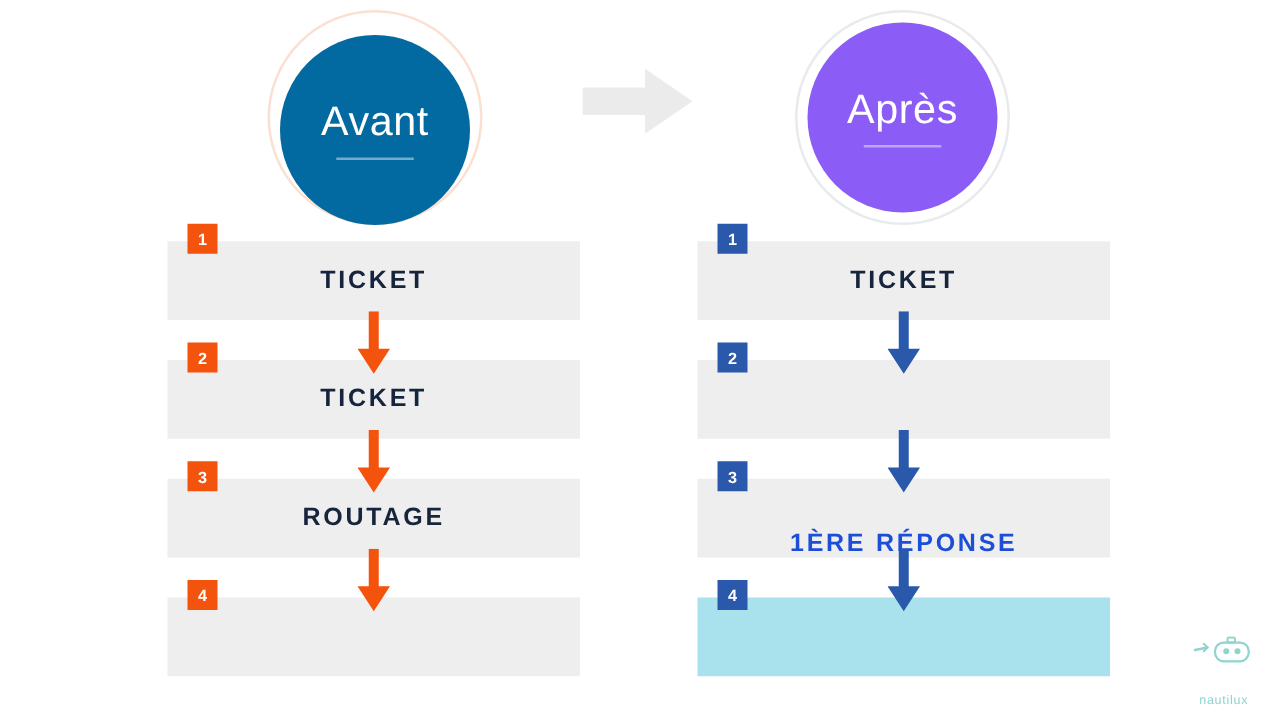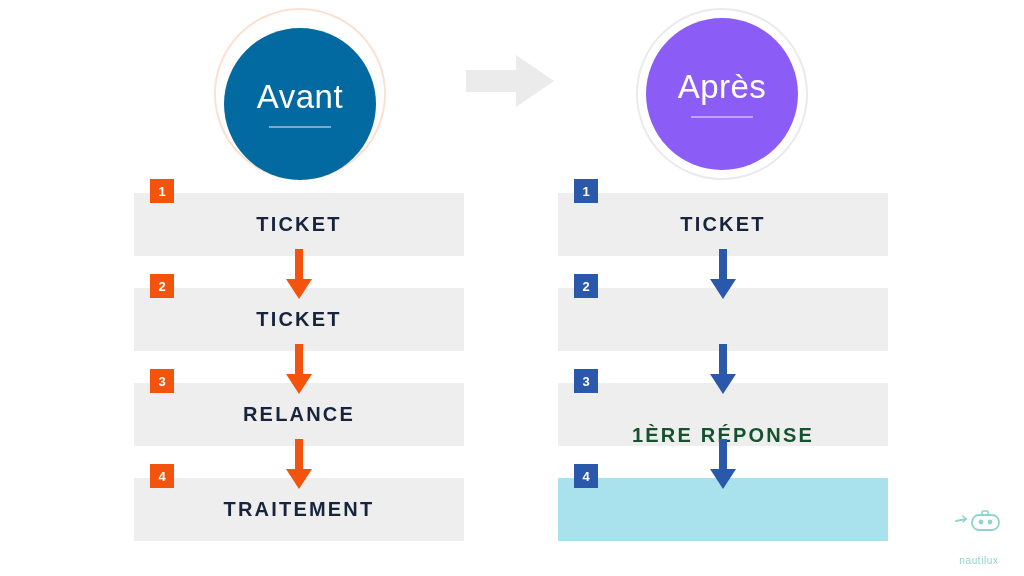--- a/index.html
+++ b/index.html
@@ -112,21 +112,21 @@
   .badge-after  { background: #2a58ab; }
 
   .step-label {
     font-size: 20px;
     font-weight: 700;
     letter-spacing: 2.2px;
     color: #16243c;
     text-align: left;
     white-space: nowrap;
   }
-  .step-label.accent-blue { color: #14532d; margin-top: 41px; }
+  .step-label.accent-blue { color: #1d4ed8; margin-top: 41px; }
 
   
   .connector {
     position: absolute;
     left: 50%;
     transform: translateX(-50%);
     width: 26px;
     height: 52px;
     bottom: -45px;
     z-index: 3;
@@ -189,31 +189,30 @@
       <div class="step-label">TICKET</div>
       <div class="connector">
         <svg width="26" height="52" viewBox="0 0 26 52" aria-hidden="true">
           <path d="M9 0 H17 V30 H26 L13 50 L0 30 H9 Z" fill="#f4530d"></path>
         </svg>
       </div>
     </div>
 
     <div class="step">
       <div class="step-badge badge-before">3</div>
-      <div class="step-label">RELANCE</div>
+      <div class="step-label">ROUTAGE</div>
       <div class="connector">
         <svg width="26" height="52" viewBox="0 0 26 52" aria-hidden="true">
           <path d="M9 0 H17 V30 H26 L13 50 L0 30 H9 Z" fill="#f4530d"></path>
         </svg>
       </div>
     </div>
 
     <div class="step">
       <div class="step-badge badge-before">4</div>
-      <div class="step-label">TRAITEMENT</div>
     </div>
 
   </div>
 
   <div class="column" id="column-after">
 
     <div class="step">
       <div class="step-badge badge-after">1</div>
       <div class="step-label">TICKET</div>
       <div class="connector">

